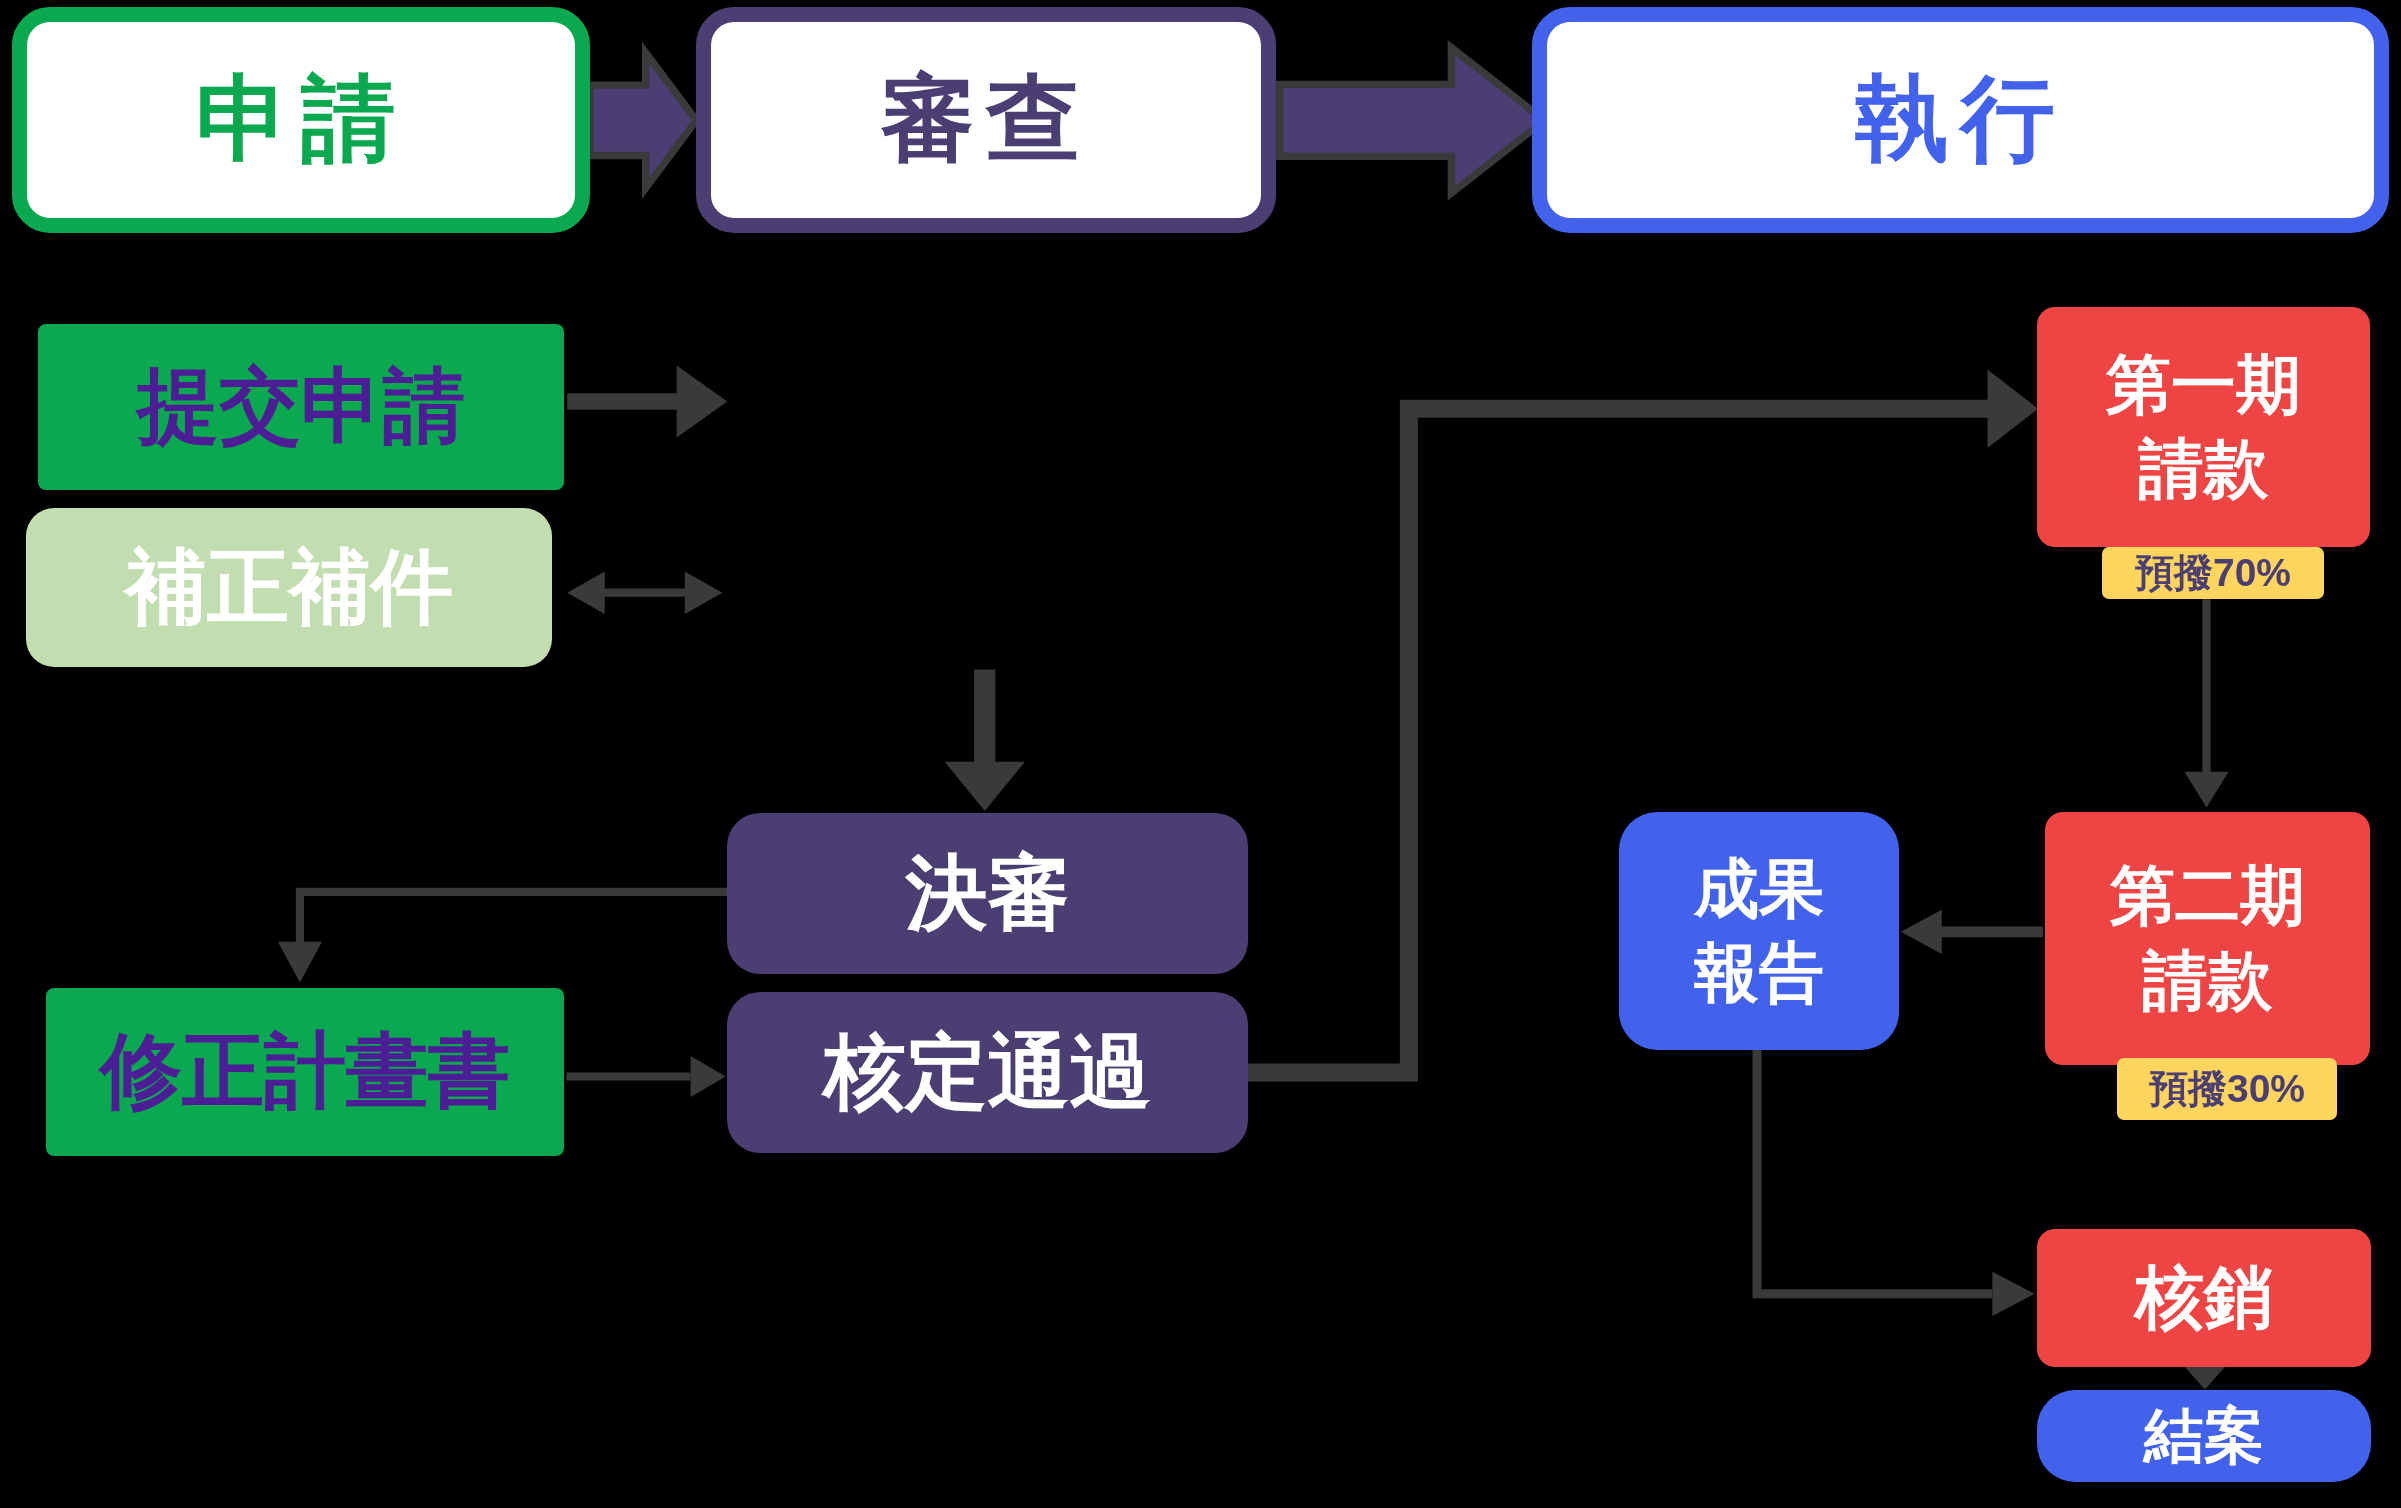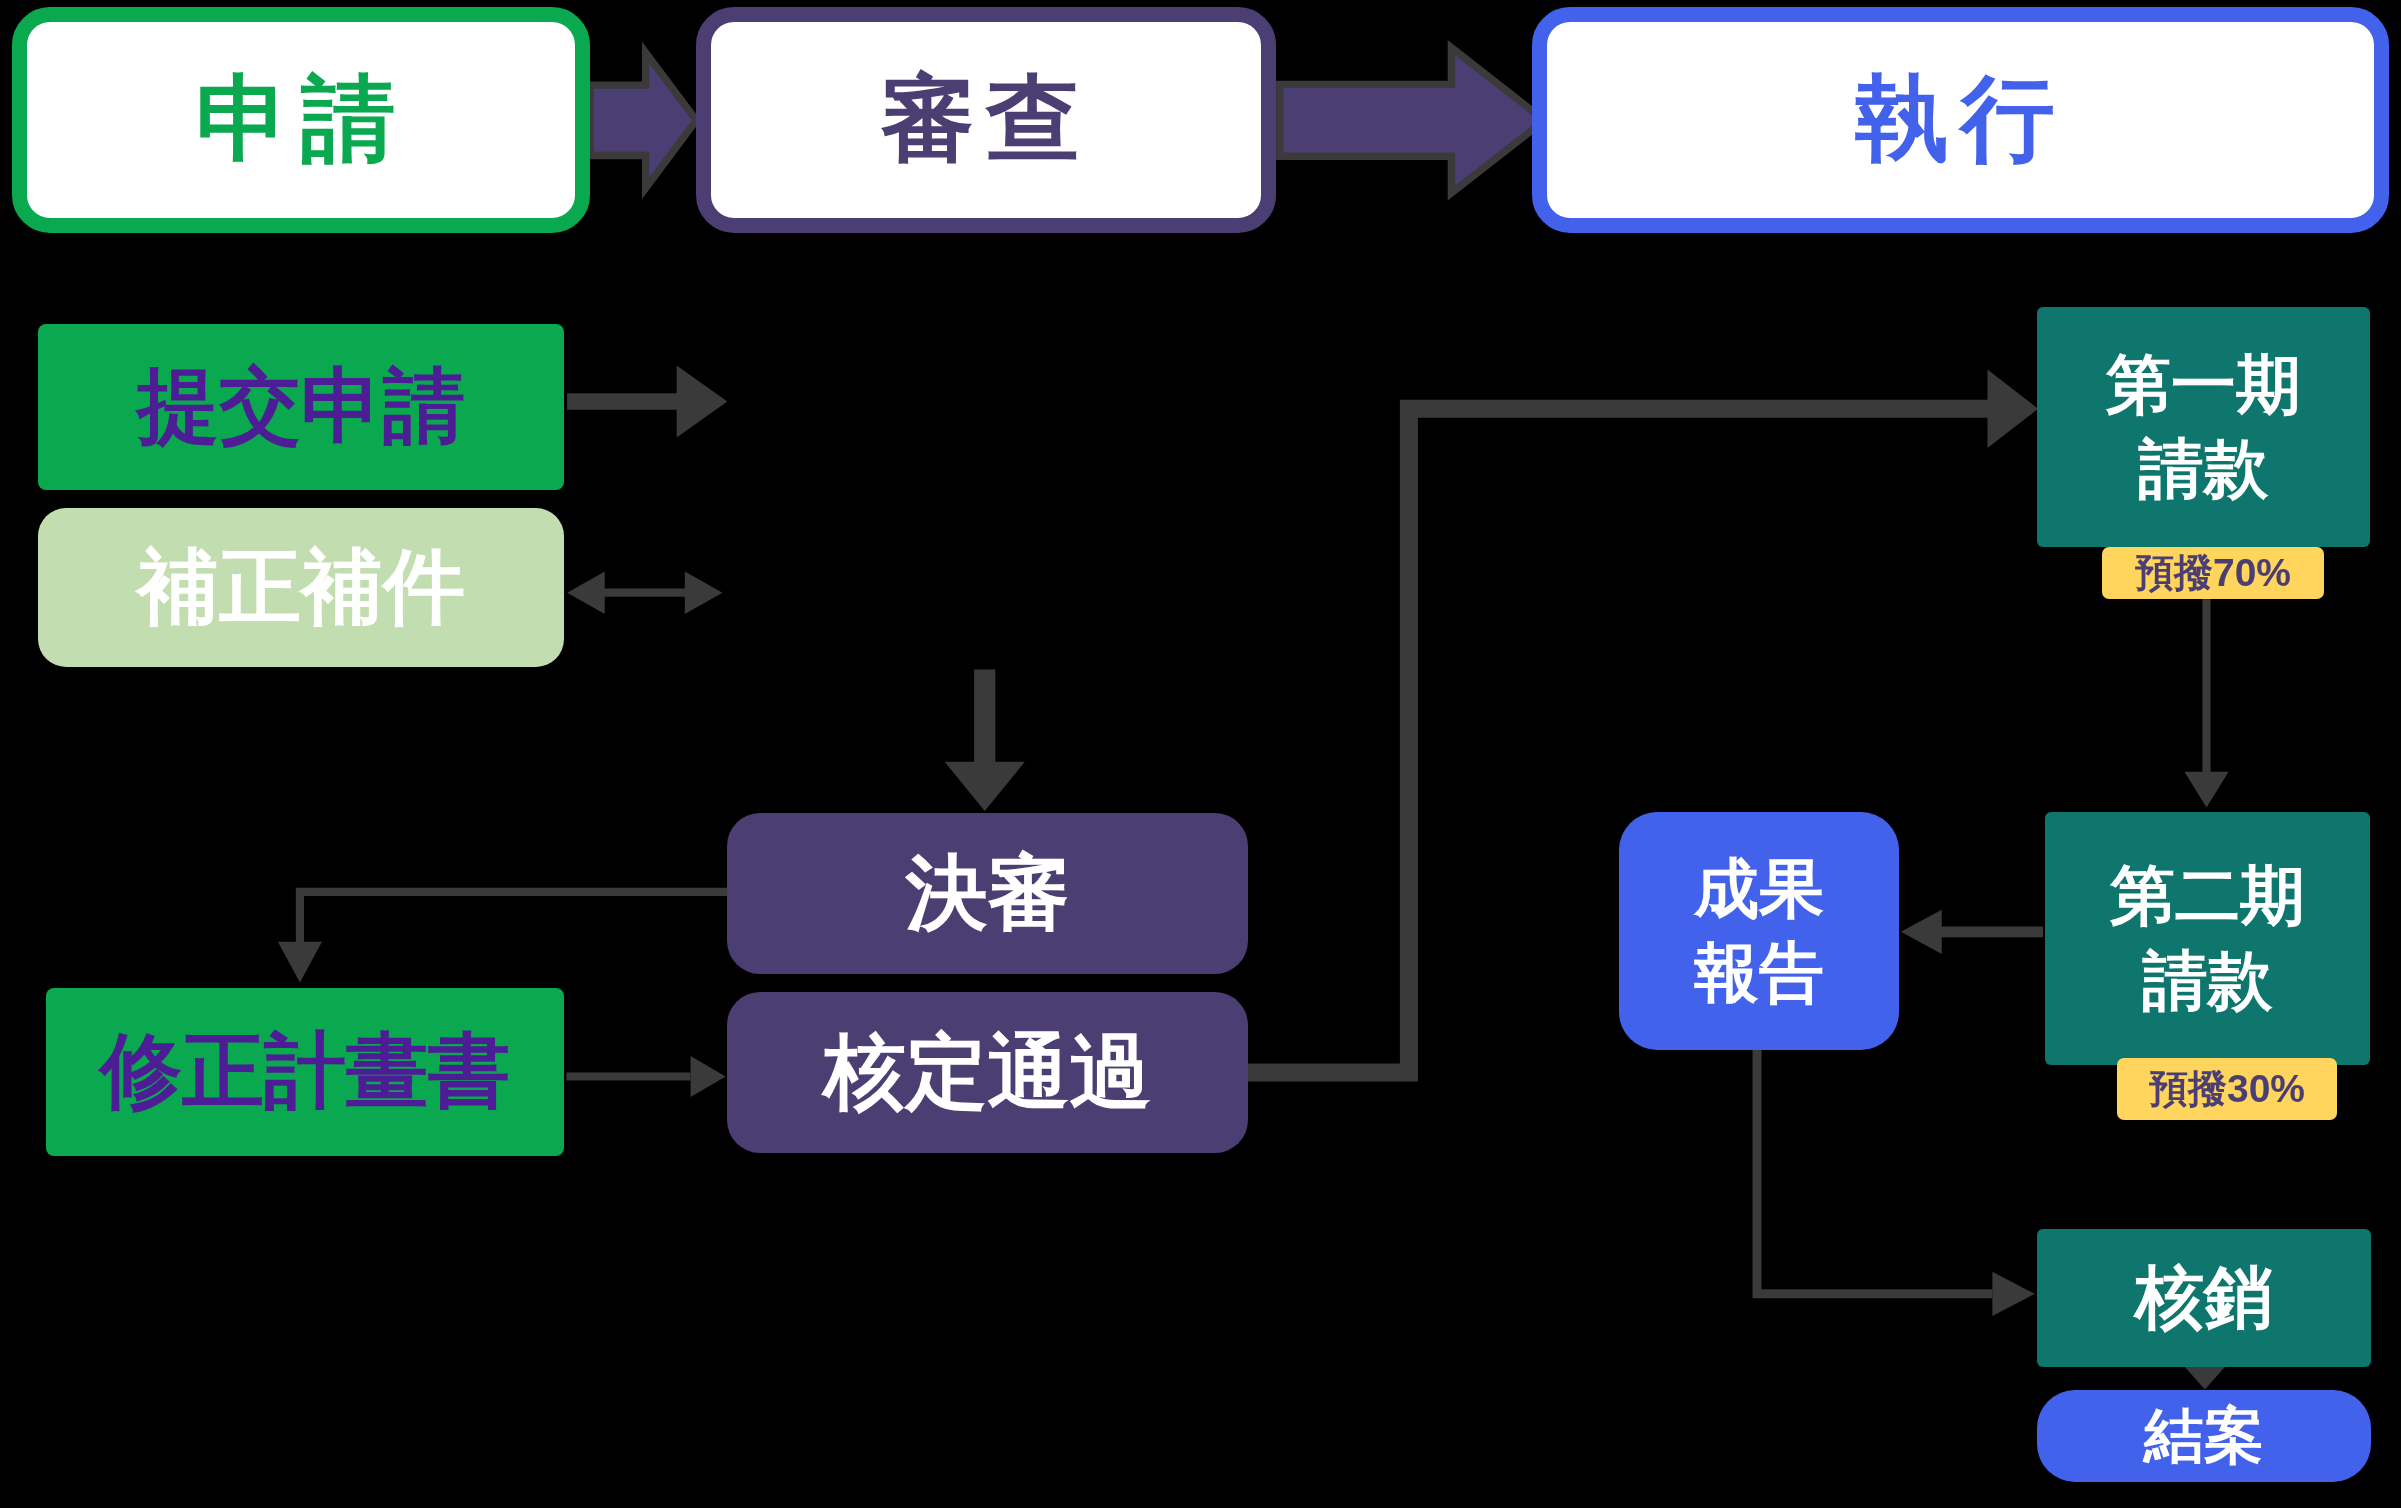--- a/index.html
+++ b/index.html
@@ -40,21 +40,21 @@
     font-size: 94px;
     letter-spacing: 11.4px;
   }
   .stage.apply   { border: 15.5px solid #0aa84f; color: #0aa84f; }
   .stage.review  { border: 15.5px solid #4a3e72; color: #4a3e72; }
   .stage.execute { border: 15.5px solid #4262ec; color: #4262ec; }
   
   .n-green      { background: #0aa84f; color: #4c1d95; border-radius: 8px; }
   .n-lightgreen { background: #c2ddb0; color: #ffffff; border-radius: 28px; }
   .n-purple     { background: #4a3e72; color: #ffffff; border-radius: 33px; }
-  .n-orange     { background: #0f766e; color: #ffffff; border-radius: 6px; }
+  .n-orange     { background: #ef4444; color: #ffffff; border-radius: 18px; }
   .n-blue       { background: #4262ec; color: #ffffff; border-radius: 38px; }
   .badge {
     background: #ffd55e;
     color: #4a3e72;
     border-radius: 7px;
     font-size: 39px;
   }
   .fs100 { font-size: 82px; }
   .fs84  { font-size: 69px; }
   .fs80  { font-size: 65px; line-height: 1.3; }
@@ -109,21 +109,21 @@
   <div class="box stage review" style="left:696px; top:6.5px; width:580px; height:226px;">
     <span>審查</span>
   </div>
   <div class="box stage execute" style="left:1532px; top:6.5px; width:857px; height:226px;">
     <span>執行</span>
   </div>
 
   <div class="box n-green fs100" style="left:38px; top:324px; width:526px; height:166px;">
     <span>提交申請</span>
   </div>
-  <div class="box n-lightgreen fs100" style="left:38px; top:508px; width:526px; height:159px;">
+  <div class="box n-lightgreen fs100" style="left:26px; top:508px; width:526px; height:159px;">
     <span>補正補件</span>
   </div>
 
   <div class="box n-purple fs100" style="left:727px; top:813px; width:521px; height:161px;">
     <span>決審</span>
   </div>
   <div class="box n-purple fs100" style="left:727px; top:992px; width:521px; height:161px;">
     <span>核定通過</span>
   </div>
   <div class="box n-green fs100" style="left:46px; top:988px; width:518px; height:168px;">

